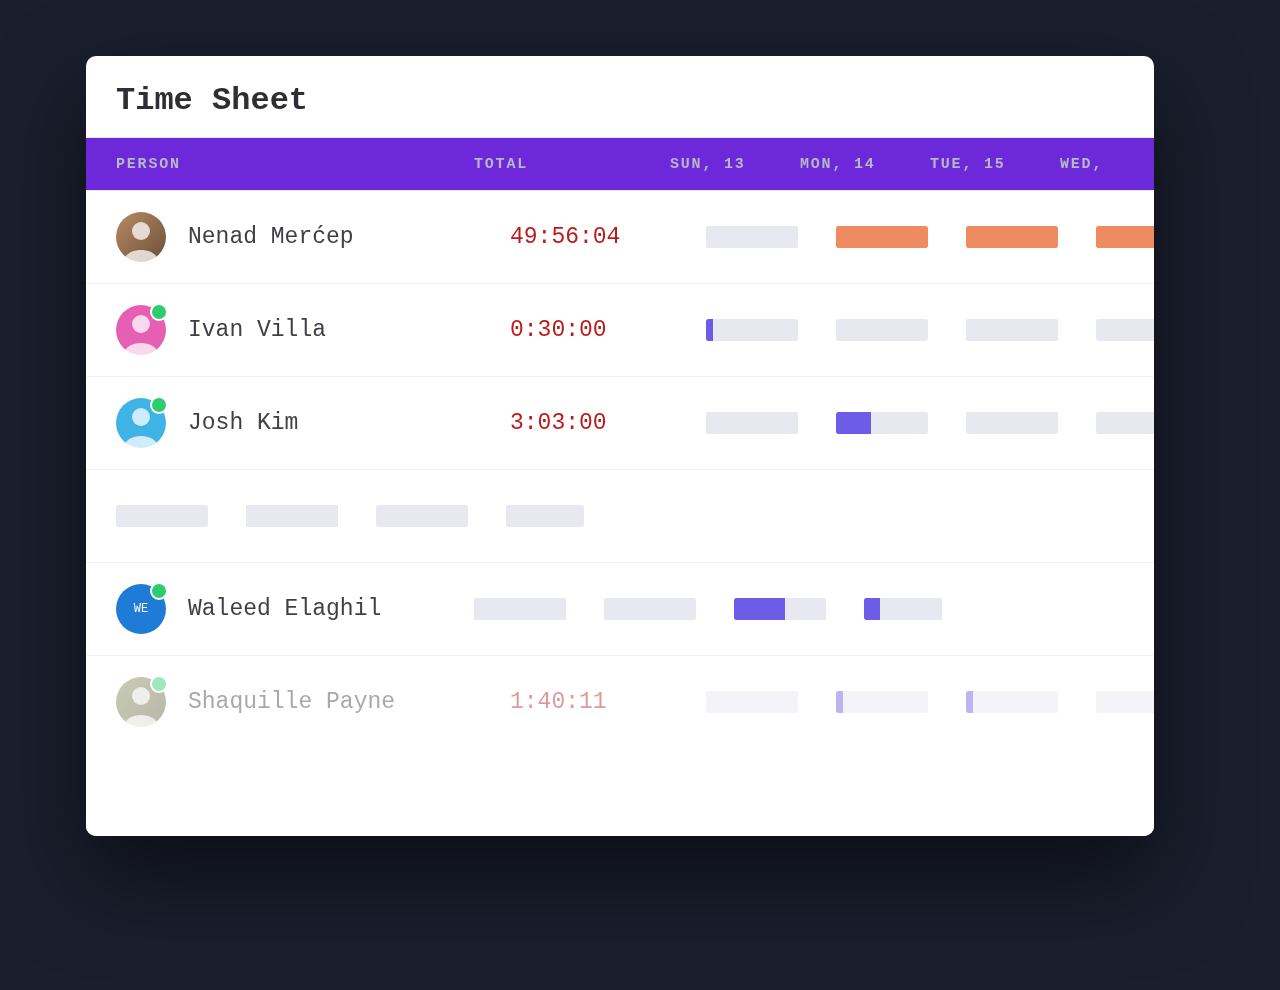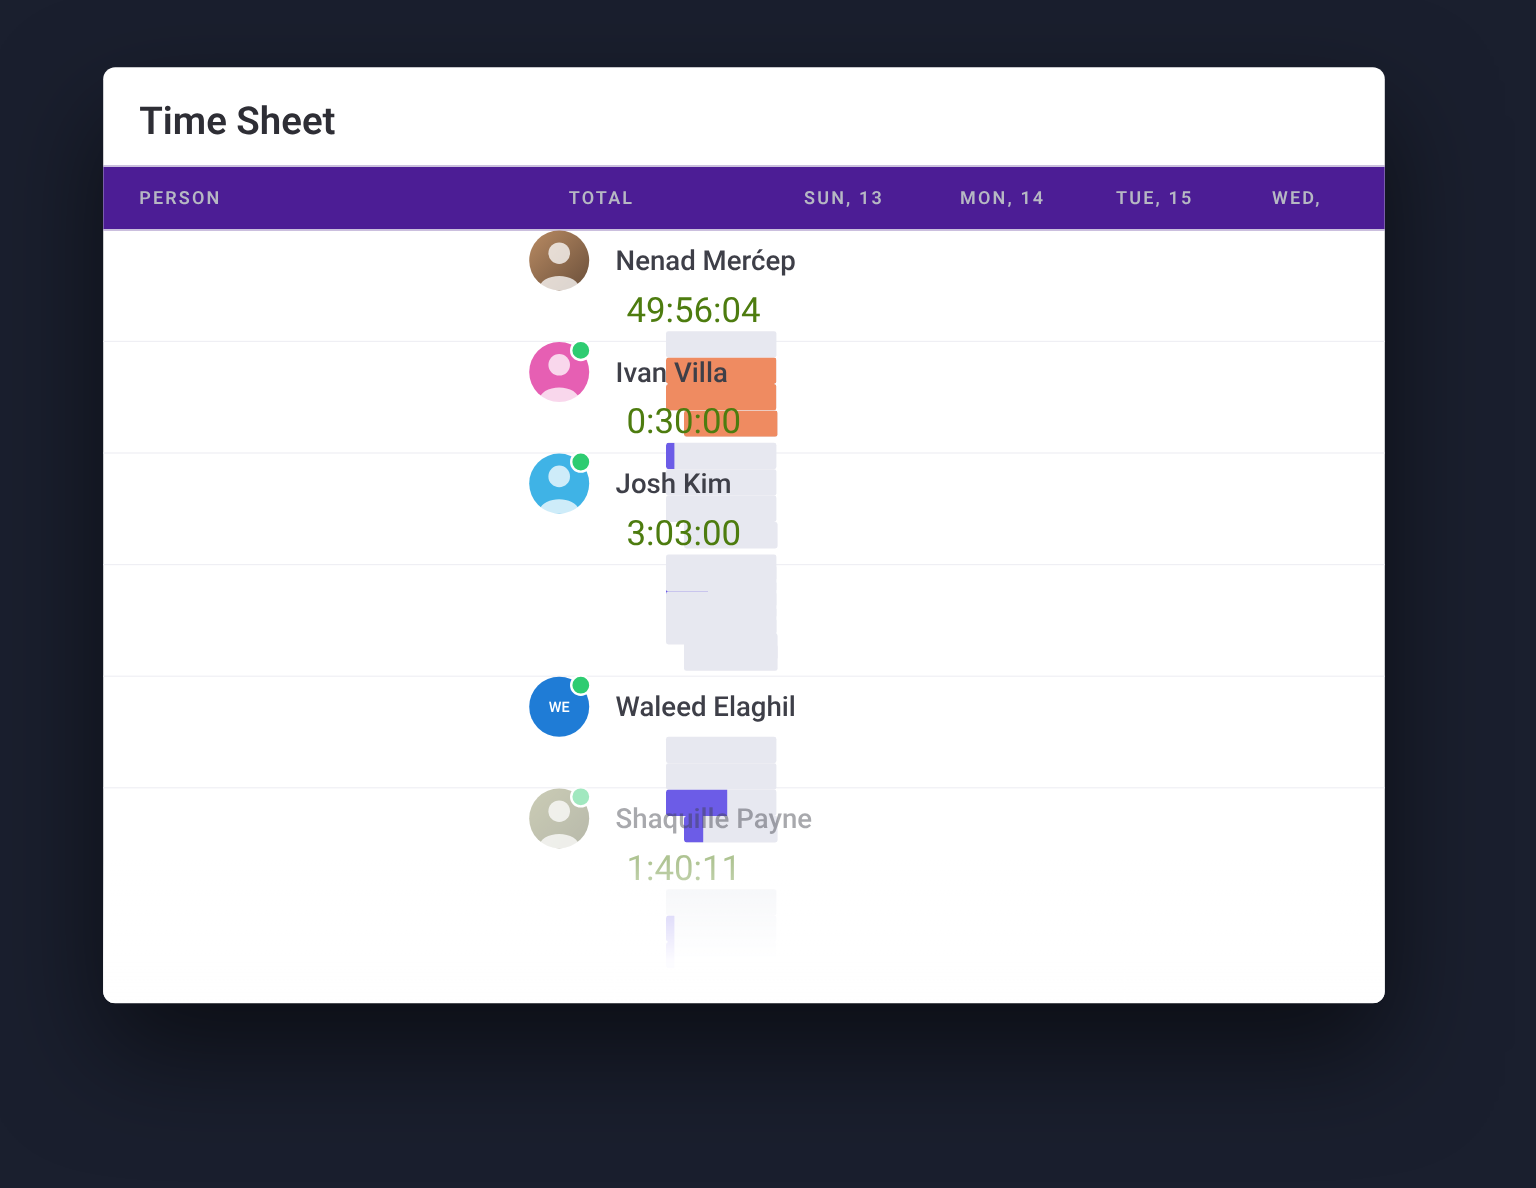--- a/index.html
+++ b/index.html
@@ -8,20 +8,21 @@
     width: 1280px;
     height: 990px;
     background: #1a1f2e;
     font-family: -apple-system, BlinkMacSystemFont, "Segoe UI", Roboto, "Helvetica Neue", Arial, sans-serif;
     overflow: hidden;
   }
   .stage {
     position: relative;
     width: 1140px;
     height: 990px;
+    font-family: Liberation Mono, monospace;
   }
   .card {
     position: absolute;
     left: 86px;
     top: 56px;
     width: 1068px;
     height: 780px;
     background: #ffffff;
     border-radius: 10px;
     box-shadow: 0 40px 90px rgba(0,0,0,0.55);
@@ -30,21 +31,21 @@
   .card-title {
     font-size: 32px;
     font-weight: 600;
     color: #2e2e35;
     padding: 26px 30px 18px 30px;
   }
   .header-row {
     display: flex;
     align-items: center;
     height: 52px;
-    background: #4c1d95;
+    background: #6d28d9;
     border-top: 1px solid #e8e9ee;
     border-bottom: 1px solid #e8e9ee;
     padding: 0 30px 0 30px;
     color: #b6b8c3;
     font-size: 15px;
     letter-spacing: 0.12em;
     font-weight: 600;
   }
   .col-person { width: 358px; flex: 0 0 auto; }
   .col-total  { width: 196px; flex: 0 0 auto; }
@@ -52,21 +53,20 @@
   .col-day:last-child { width: 100px; } 
   .rows-wrap {
     position: relative;
   }
   .row {
     display: flex;
     align-items: center;
     height: 92px;
     border-bottom: 1px solid #efeff4;
     padding: 0 30px;
-    flex-direction: column;
   }
   .row.faded {
     opacity: 0.45;
     border-bottom: none;
   }
   .person-cell {
     display: flex;
     align-items: center;
     width: 358px;
     flex: 0 0 auto;
@@ -96,22 +96,23 @@
     border-radius: 50%;
   }
   .name {
     font-size: 23px;
     color: #3e3f48;
     font-weight: 500;
   }
   .total-cell {
     width: 196px;
     flex: 0 0 auto;
-    font-size: 29px;
-    color: #4d7c0f;
+    font-size: 23px;
+    color: #b91c1c;
+    margin-left: 36px;
   }
   .day-cell {
     width: 130px;
     flex: 0 0 auto;
   }
   .day-cell:last-child { width: 100px; }
   .bar-track {
     width: 92px;
     height: 22px;
     background: #e7e8f0;

